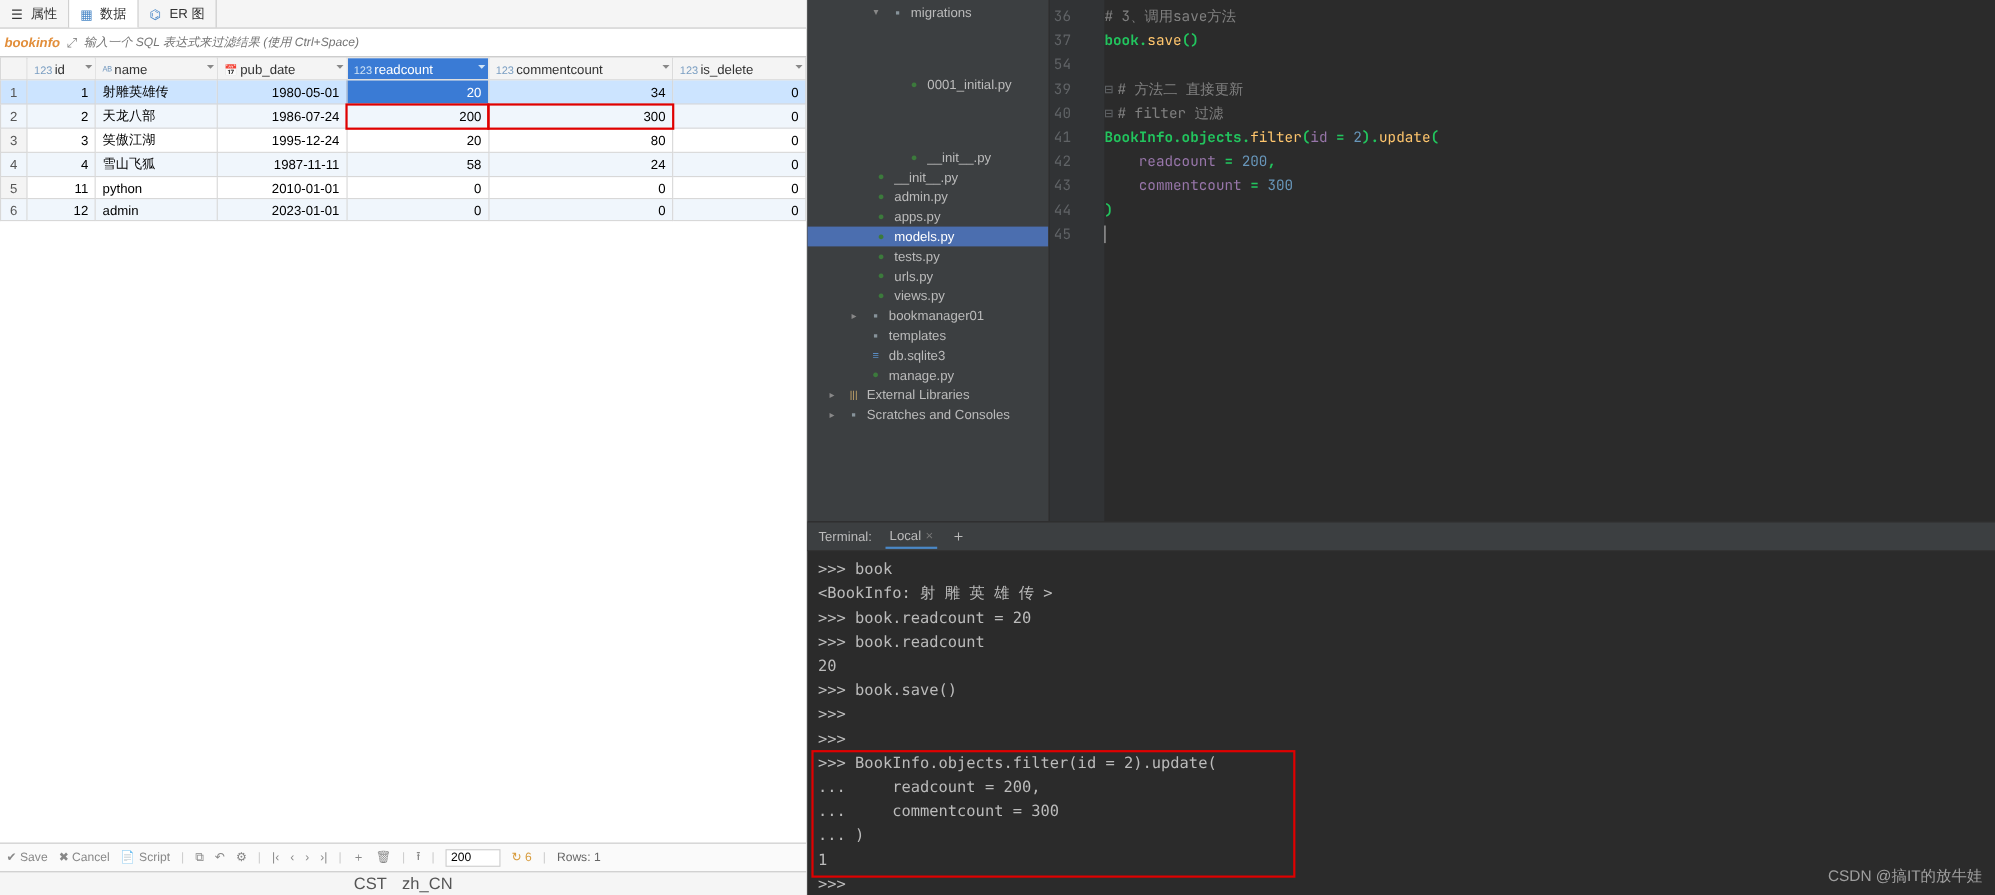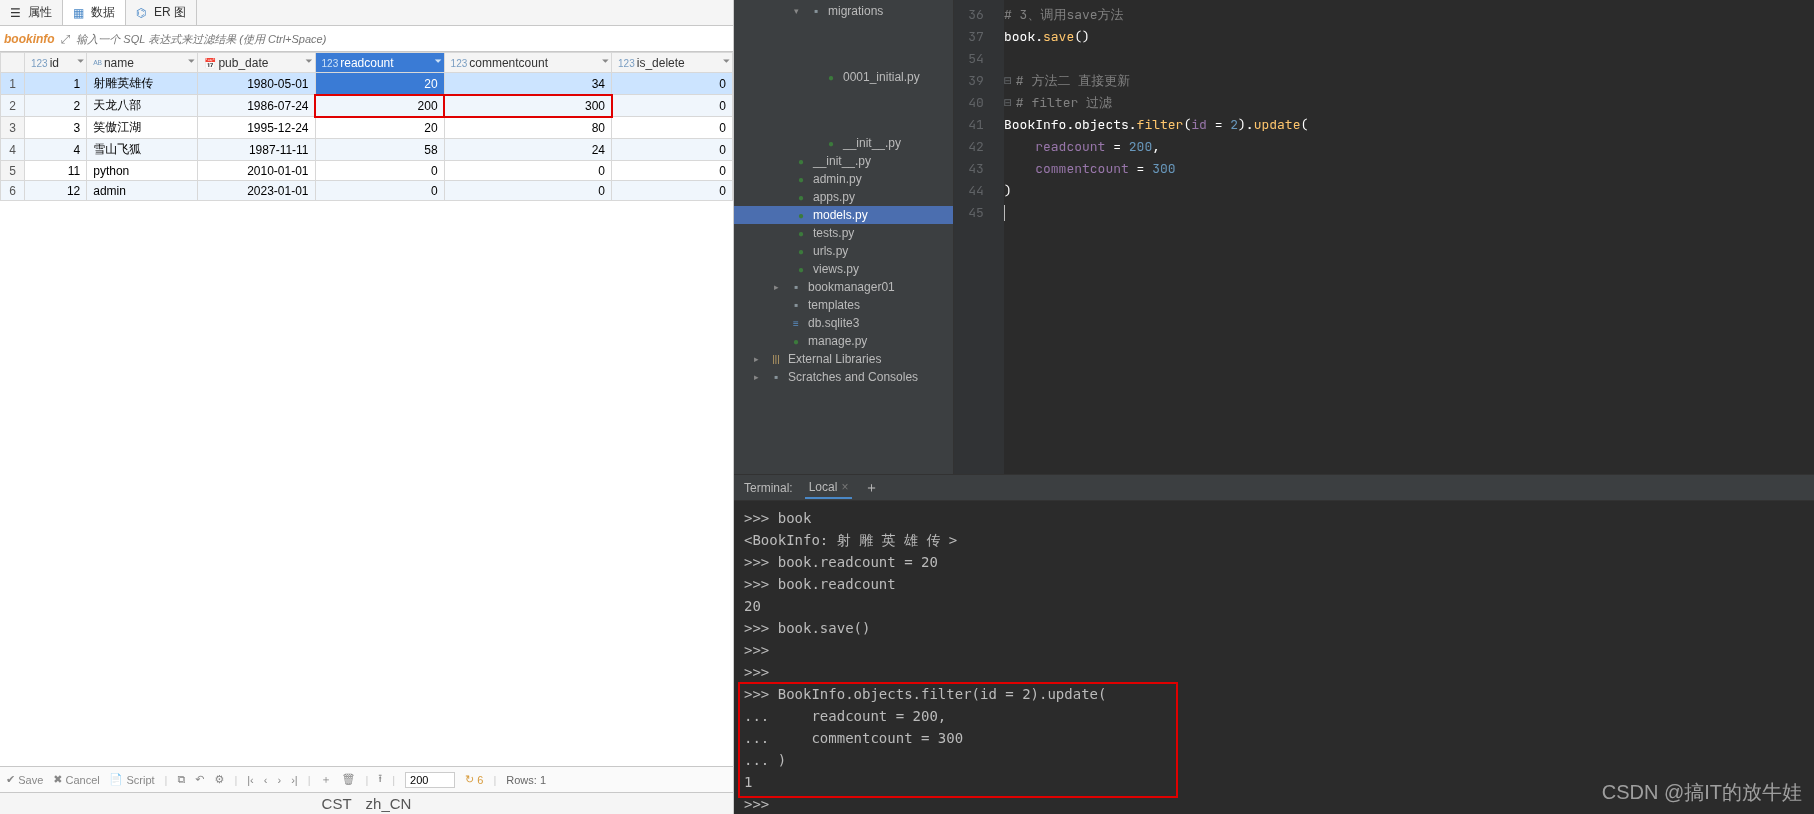--- a/index.html
+++ b/index.html
@@ -42,41 +42,41 @@
 .tree-indent-1 { padding-left: 40px; }
 .tree-indent-2 { padding-left: 60px; }
 .tree-indent-3 { padding-left: 90px; margin-top: 48px; }
 .tree-chevron { width: 10px; color: #888; font-size: 9px; }
 .file-icon { width: 14px; height: 14px; display: inline-flex; align-items: center; justify-content: center; font-size: 10px; }
 .py-icon::before { content: "●"; color: #3c7a3c; }
 .folder-icon::before { content: "▪"; color: #87939a; font-size:12px; }
 .db-icon::before { content: "≡"; color: #5a8dc4; }
 .lib-icon::before { content: "|||"; color: #c9a86b; font-size:9px; }
 .editor { flex: 1; background: #2b2b2b; display: flex; font-family: "JetBrains Mono", Consolas, monospace; font-size: 13px; overflow: auto; }
-.gutter { width: 50px; text-align: center; padding: 4px 10px 4px 4px; color: #606366; background: #313335; user-select: none; }
+.gutter { width: 50px; text-align: left; padding: 4px 10px 4px 4px; color: #606366; background: #313335; user-select: none; }
 .gutter div { height: 22px; line-height: 22px; }
 .code { padding: 4px 0; }
 .code div { height: 22px; line-height: 22px; white-space: pre; }
 .c-comment { color: #808080; }
 .c-fn { color: #ffc66d; }
-.c-param { color: #ffffff; }
+.c-param { color: #22c55e; font-weight: bold; }
 .c-num { color: #6897bb; }
 .c-id { color: #9876aa; }
 .fold-mark { color: #606366; margin-right: 4px; }
 
 .terminal-pane { height: 340px; border-top: 1px solid #323232; display: flex; flex-direction: column; background: #2b2b2b; }
 .terminal-tabs { height: 26px; display: flex; align-items: center; gap: 12px; padding: 0 10px; background: #3c3f41; border-bottom: 1px solid #323232; font-size: 12px; }
 .term-label { color: #bbbbbb; }
 .term-tab { color: #bbbbbb; border-bottom: 2px solid #4a88c7; padding: 3px 4px; display: flex; align-items: flex-start; gap: 4px; }
 .term-close { color: #777; cursor: pointer; }
 .term-add { color: #bbbbbb; cursor: pointer; font-size: 14px; }
 .terminal-body { flex: 1; padding: 6px 10px; font-family: Consolas, monospace; font-size: 14px; color: #bbbbbb; overflow: auto; position: relative; line-height: 22px; }
 .terminal-body div { white-space: pre; }
 .term-highlight { position: absolute; border: 2px solid #e00000; pointer-events: none; }
-.watermark { position: absolute; right: 12px; bottom: 8px; color: #d0d0d0; font-size: 20px; opacity: 0.7; }
+.watermark { position: absolute; right: 12px; bottom: 8px; color: #d0d0d0; font-size: 14px; opacity: 0.7; }
 .caret-line { display:inline-block; width:1px; height:16px; background:#bbb; vertical-align:middle; }
 </style>
 </head>
 <body>
 
 <div class="left-pane">
   <div class="tabs">
     <div class="tab">
         <span class="tab-icon">☰</span>
         <span>属性</span>

